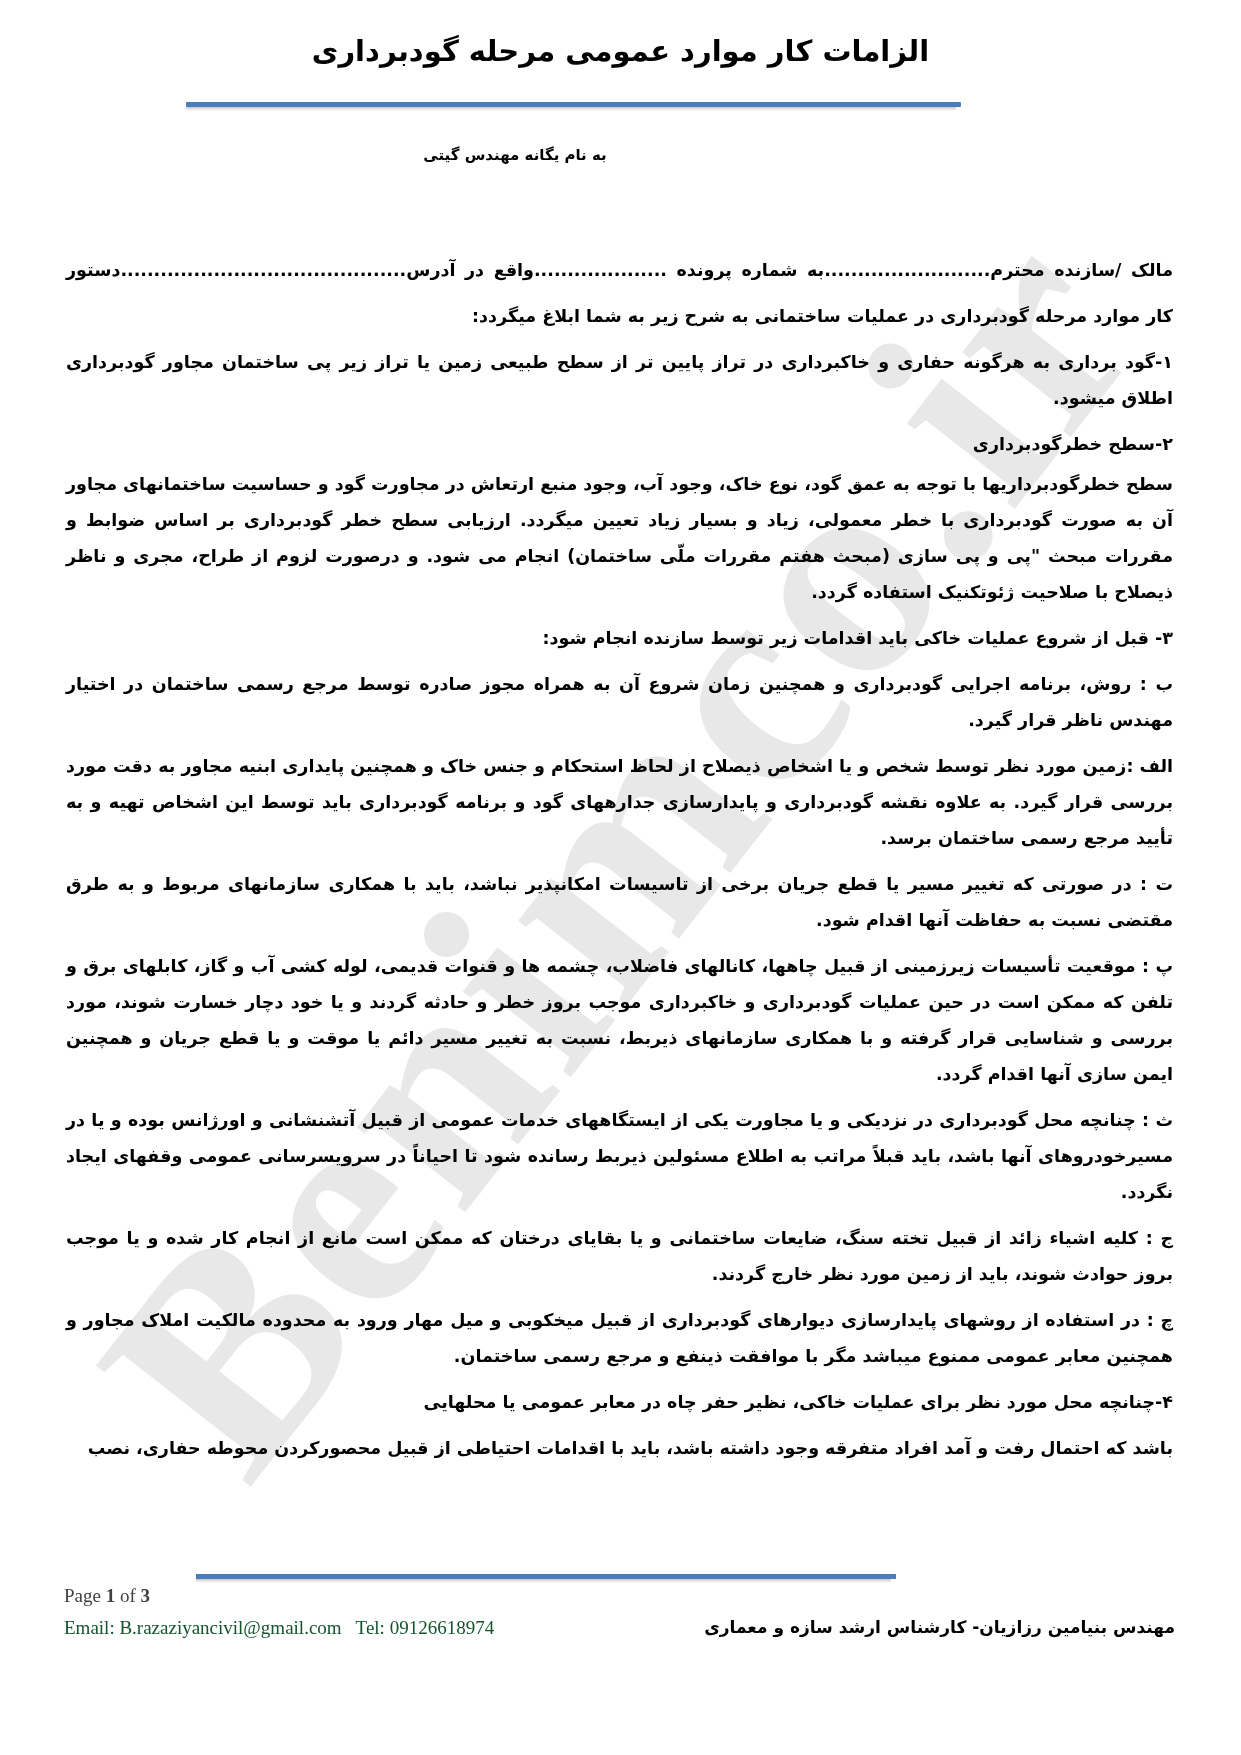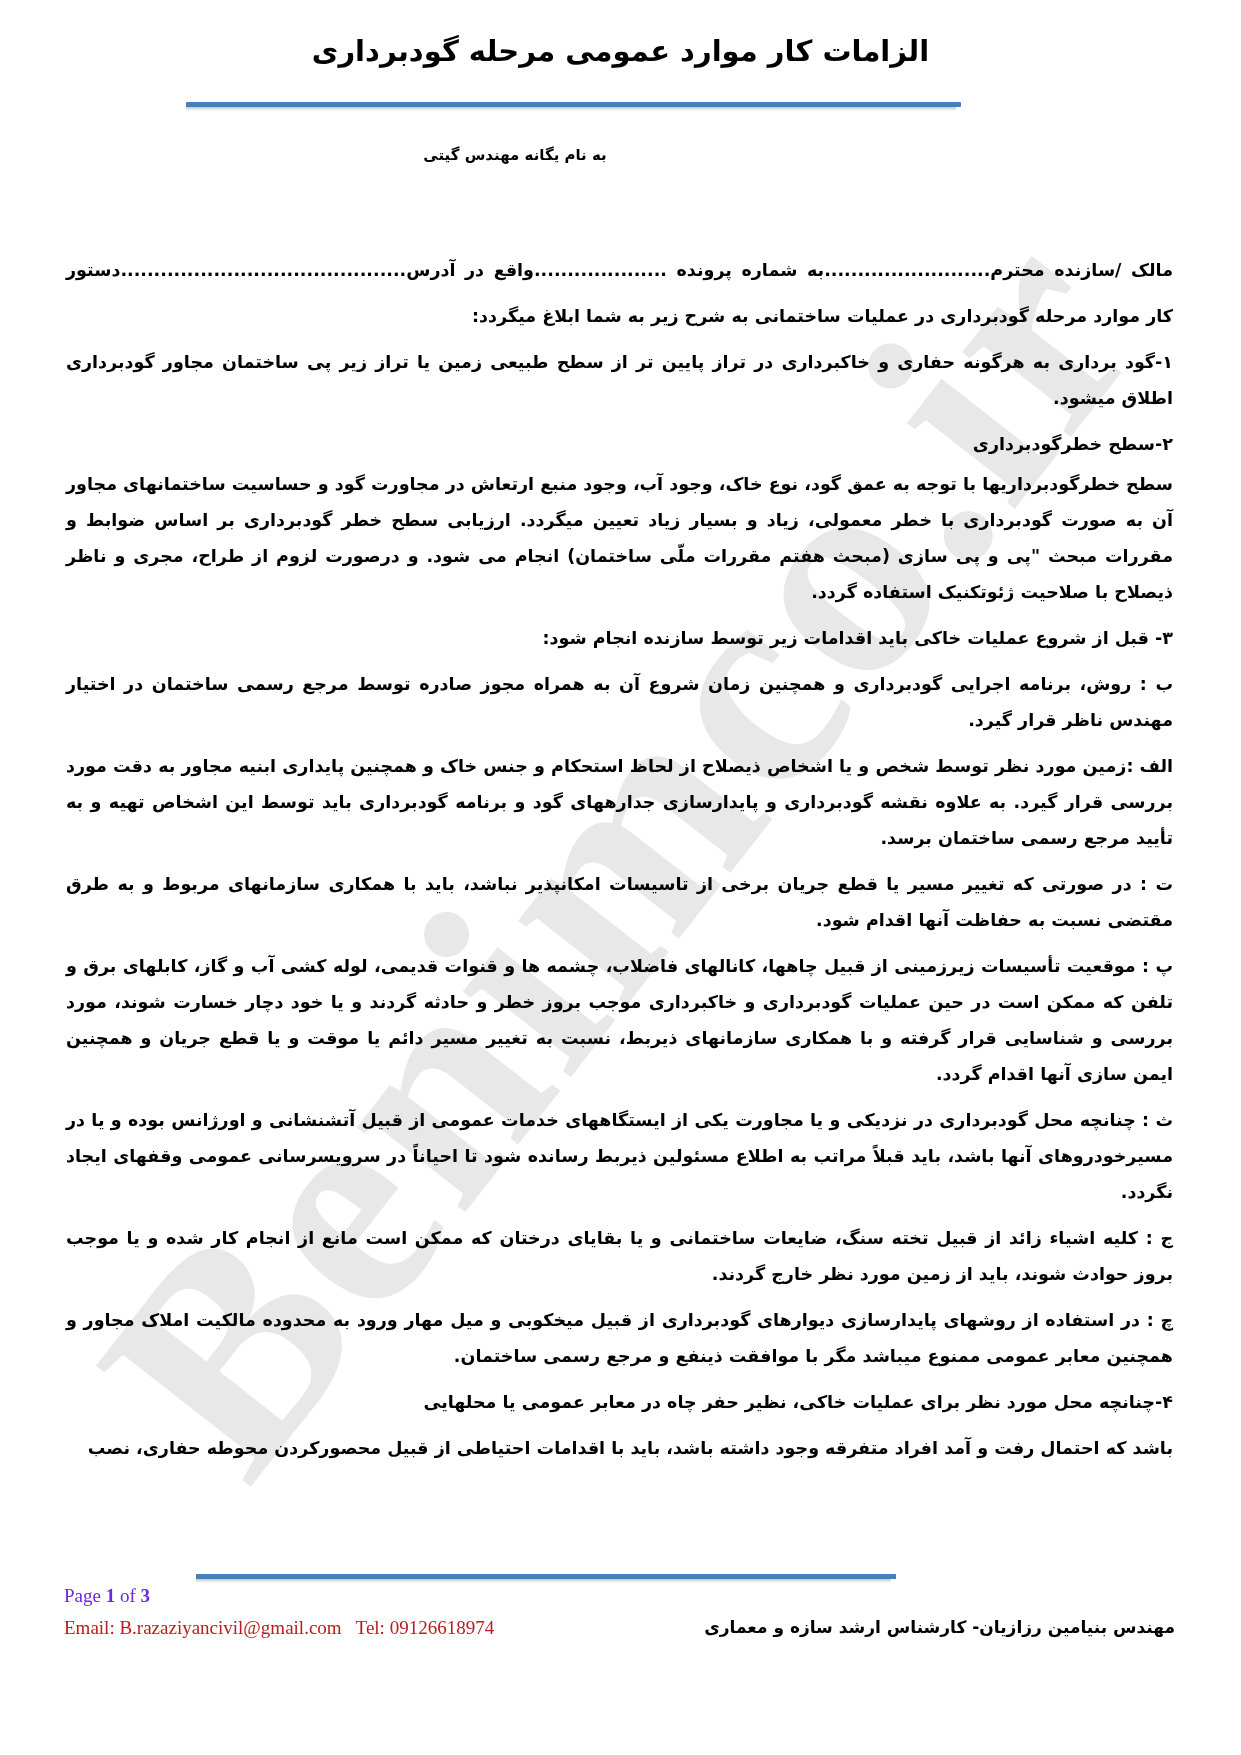--- a/index.html
+++ b/index.html
@@ -132,30 +132,30 @@
     height: 110px;
     z-index: 3;
     direction: ltr;
   }
   .page-num {
     position: absolute;
     left: 64px;
     top: 0px;
     font-family: "Liberation Serif", "DejaVu Serif", serif;
     font-size: 19px;
-    color: #6d28d9;
+    color: #404040;
   }
   .page-num b { font-weight: 700; }
   .contact {
     position: absolute;
     left: 64px;
     top: 32px;
     font-family: "Liberation Serif", "DejaVu Serif", serif;
     font-size: 19px;
-    color: #b91c1c;
+    color: #14532d;
     white-space: nowrap;
     text-align: center;
   }
   .contact .gap { display: inline-block; width: 14px; }
   .credit {
     position: absolute;
     right: 66px;
     top: 32px;
     direction: rtl;
     font-size: 17px;

